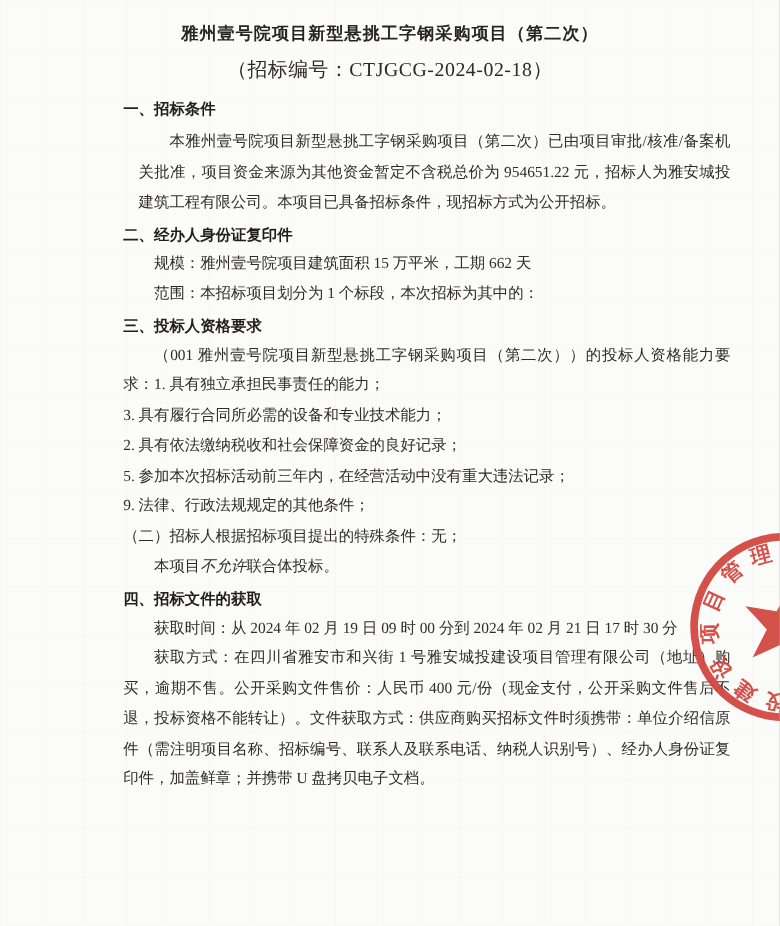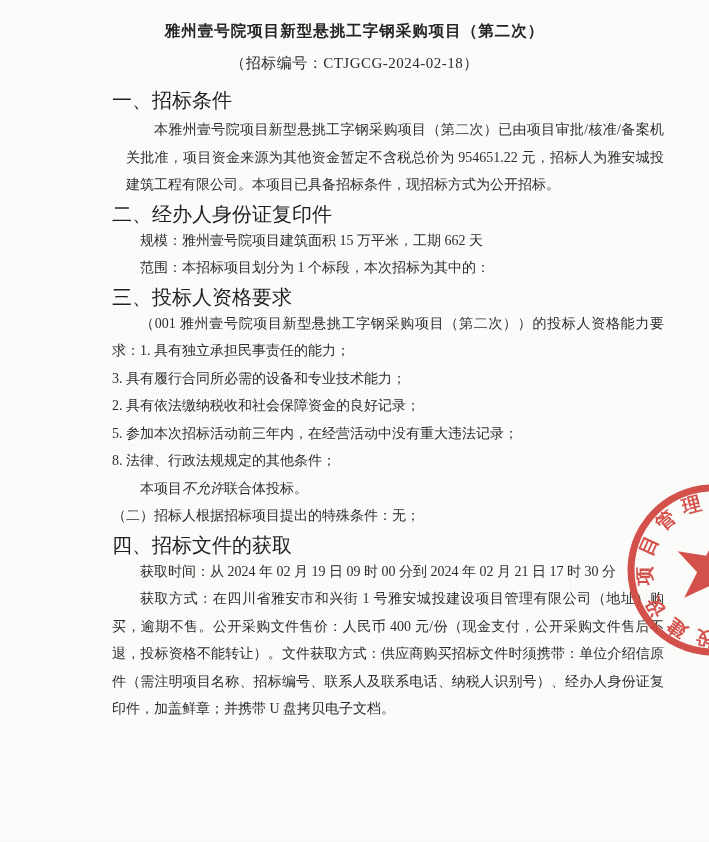--- a/index.html
+++ b/index.html
@@ -15,27 +15,27 @@
     overflow: hidden;
     font-family: "Liberation Serif", "DejaVu Serif", serif;
     color: var(--ink, #2e2d2b);
   }
   .doc-header { padding-top: 20px; text-align: center; }
   .doc-title {
     font-size: 15.5px; font-weight: bold; line-height: 22px;
     letter-spacing: 1px; color: #262523;
   }
   .doc-subtitle {
-    margin-top: 11px; font-size: 15px; line-height: 20px;
+    margin-top: 11px; font-size: 18px; line-height: 20px;
     letter-spacing: 0.5px; color: #2c2b29;
   }
   .content { padding: 0 45px 0 112px; font-size: 14px; }
   .location-line { margin-top: 36px; line-height: 22px; }
   .sec-heading {
-    margin-top: 3px; font-size: 20px; font-weight: normal;
+    margin-top: 3px; font-size: 14px; font-weight: bold;
     line-height: 25px; color: #201f1d;
   }
   .sec-heading.first { margin-top: 15px; }
   .para {
     margin: 0; text-indent: 2em; text-align: justify;
     line-height: 27.5px;
   }
   .para.tight { margin-top: 3px; margin-left: 14px; }
   .line { line-height: 27.5px; }
   .line.indent { padding-left: 2em; }
@@ -69,23 +69,23 @@
       <div class="line indent">规模：雅州壹号院项目建筑面积 15 万平米，工期 662 天</div>
       <div class="line indent">范围：本招标项目划分为 1 个标段，本次招标为其中的：</div>
     </section>
 
     <section>
       <div class="sec-heading">三、投标人资格要求</div>
       <p class="para">（001 雅州壹号院项目新型悬挑工字钢采购项目（第二次））的投标人资格能力要求：1. 具有独立承担民事责任的能力；</p>
       <div class="line">3. 具有履行合同所必需的设备和专业技术能力；</div>
       <div class="line">2. 具有依法缴纳税收和社会保障资金的良好记录；</div>
       <div class="line">5. 参加本次招标活动前三年内，在经营活动中没有重大违法记录；</div>
-      <div class="line">8. 法律、行政法规规定的其他条件；</div>
+      <div class="line">9. 法律、行政法规规定的其他条件；</div>
+      <div class="line">（二）招标人根据招标项目提出的特殊条件：无；</div>
       <div class="line indent"><span>本项目</span><span class="em-italic">不允许</span><span>联合体投标。</span></div>
-      <div class="line">（二）招标人根据招标项目提出的特殊条件：无；</div>
     </section>
 
     <section>
       <div class="sec-heading">四、招标文件的获取</div>
       <div class="line indent">获取时间：从 2024 年 02 月 19 日  09 时 00 分到 2024 年 02 月 21 日  17 时 30 分</div>
       <p class="para">获取方式：在四川省雅安市和兴街 1 号雅安城投建设项目管理有限公司（地址）购买，逾期不售。公开采购文件售价：人民币 400 元/份（现金支付，公开采购文件售后不退，投标资格不能转让）。文件获取方式：供应商购买招标文件时须携带：单位介绍信原件（需注明项目名称、招标编号、联系人及联系电话、纳税人识别号）、经办人身份证复印件，加盖鲜章；并携带 U 盘拷贝电子文档。</p>
     </section>
 
   </main>
 

